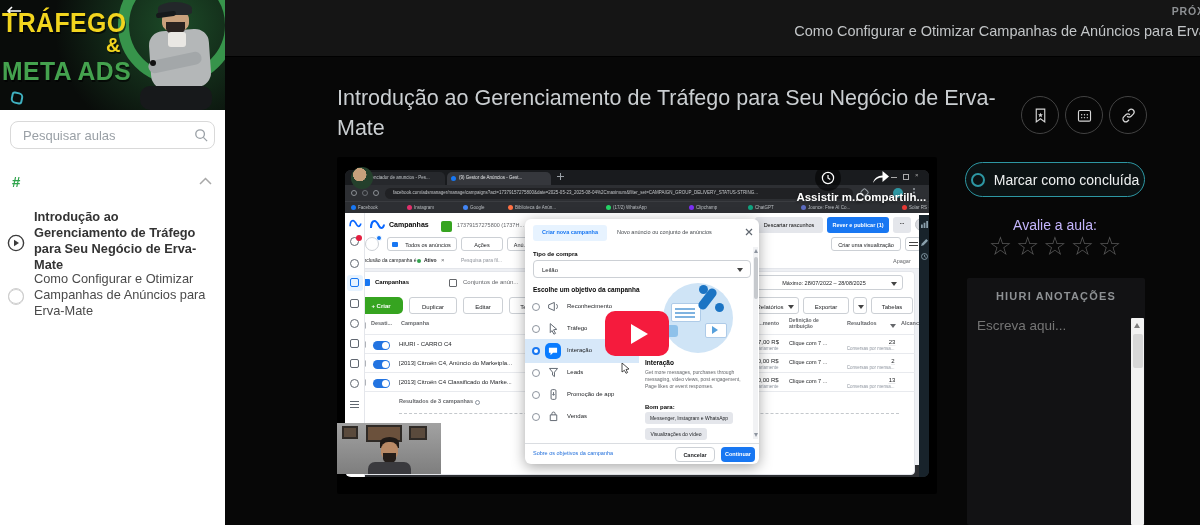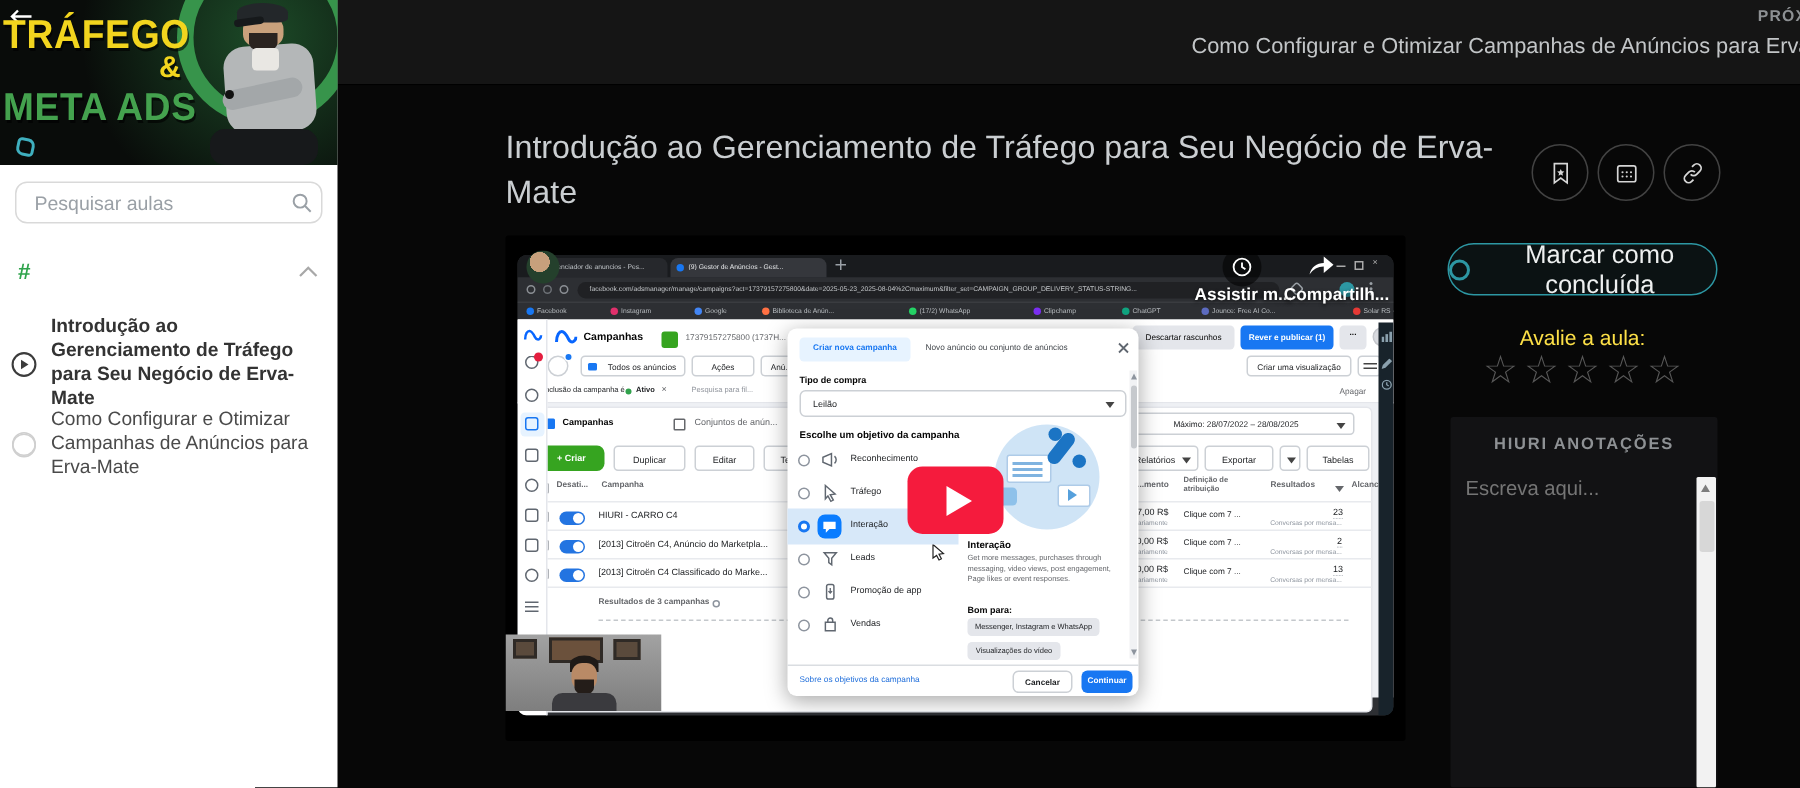--- a/index.html
+++ b/index.html
@@ -452,24 +452,24 @@
     <span class="abs" style="left:43px;top:14px;width:19px;height:11px;border-radius:50% 50% 0 0;background:#1f1a17"></span>
     <span class="abs" style="left:44px;top:19px;width:17px;height:18px;border-radius:42%;background:#b98a66"></span>
     <span class="abs" style="left:46px;top:30px;width:13px;height:10px;border-radius:0 0 45% 45%;background:#241d19"></span>
     <span class="abs" style="left:31px;top:39px;width:43px;height:12px;border-radius:7px 7px 0 0;background:#3a3a3e"></span>
   </div>
 
 </div>
 
 <button class="abs" style="left:965px;top:162px;width:180px;height:35px;border-radius:18px;border:1.6px solid #2d97a3;background:#0b1213;display:flex;align-items:center;justify-content:center;gap:9px;cursor:pointer">
   <span style="width:14px;height:14px;border:2px solid #2d97a3;border-radius:50%;flex:none"></span>
-  <span style="font-size:17px;color:#eef0f0;font-family:inherit">Marcar como concluída</span>
+  <span style="font-size:14px;color:#eef0f0;font-family:inherit">Marcar como concluída</span>
 </button>
 
-<div class="abs" style="left:965px;top:217px;width:180px;text-align:center;font-size:14px;color:#fde047">Avalie a aula:</div>
+<div class="abs" style="left:965px;top:217px;width:180px;text-align:center;font-size:14px;color:#c4b5fd">Avalie a aula:</div>
 <div class="abs" style="left:965px;top:233px;width:180px;display:flex;justify-content:center;gap:4px">
   <span class="star">☆</span>
   <span class="star">☆</span>
   <span class="star">☆</span>
   <span class="star">☆</span>
   <span class="star">☆</span>
 </div>
 
 <div class="abs" style="left:967px;top:278px;width:178px;height:247px;background:#121214;border-radius:2px">
   <div style="position:absolute;left:0;top:12px;width:100%;text-align:center;font-size:11px;letter-spacing:1.2px;color:#8e9194;font-weight:bold">HIURI ANOTAÇÕES</div>

